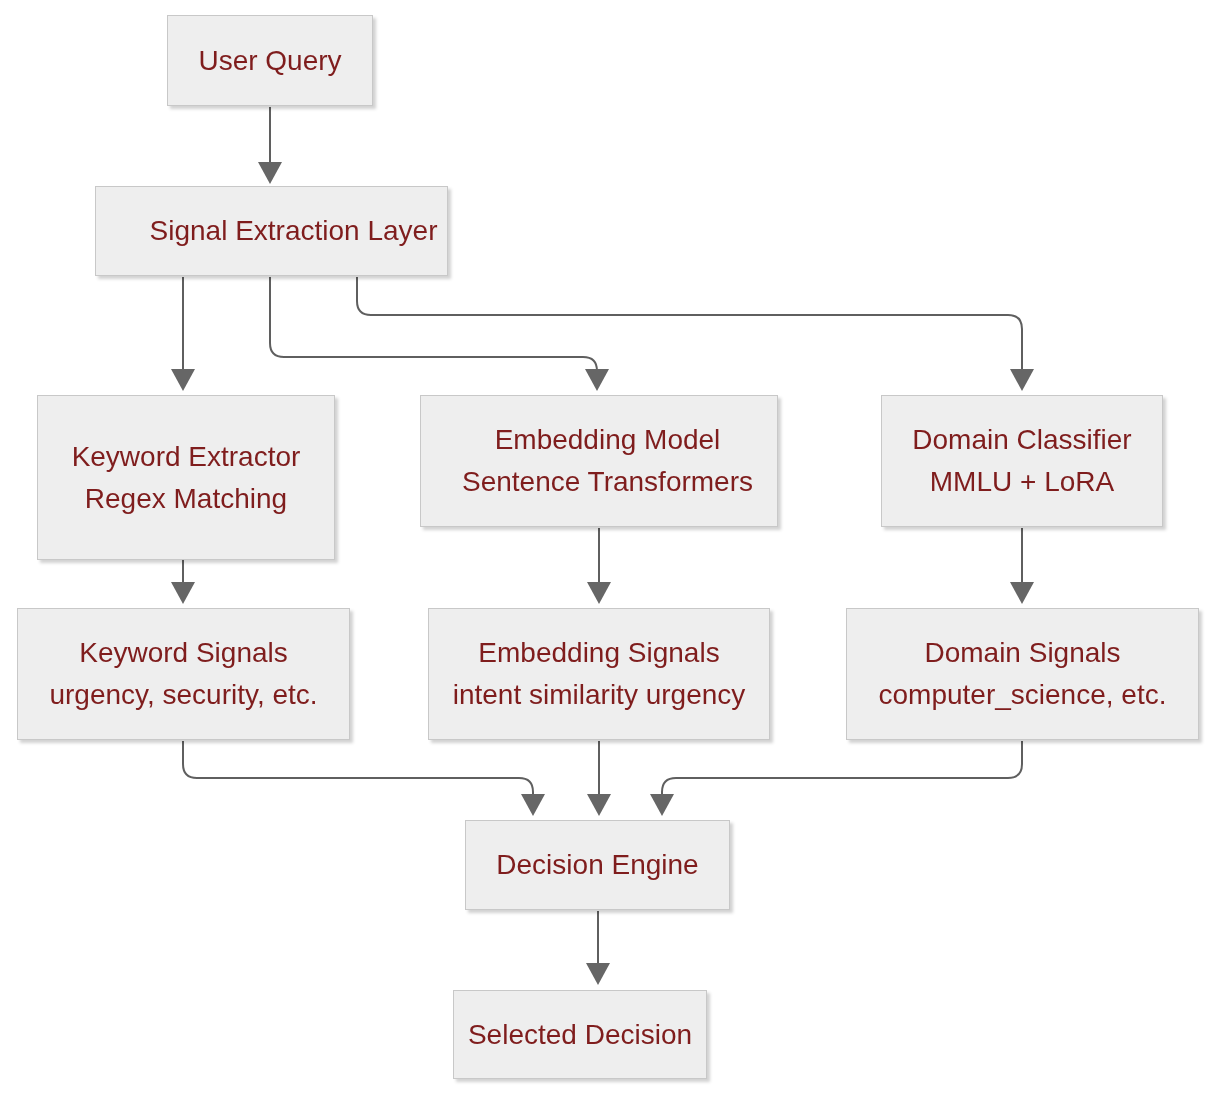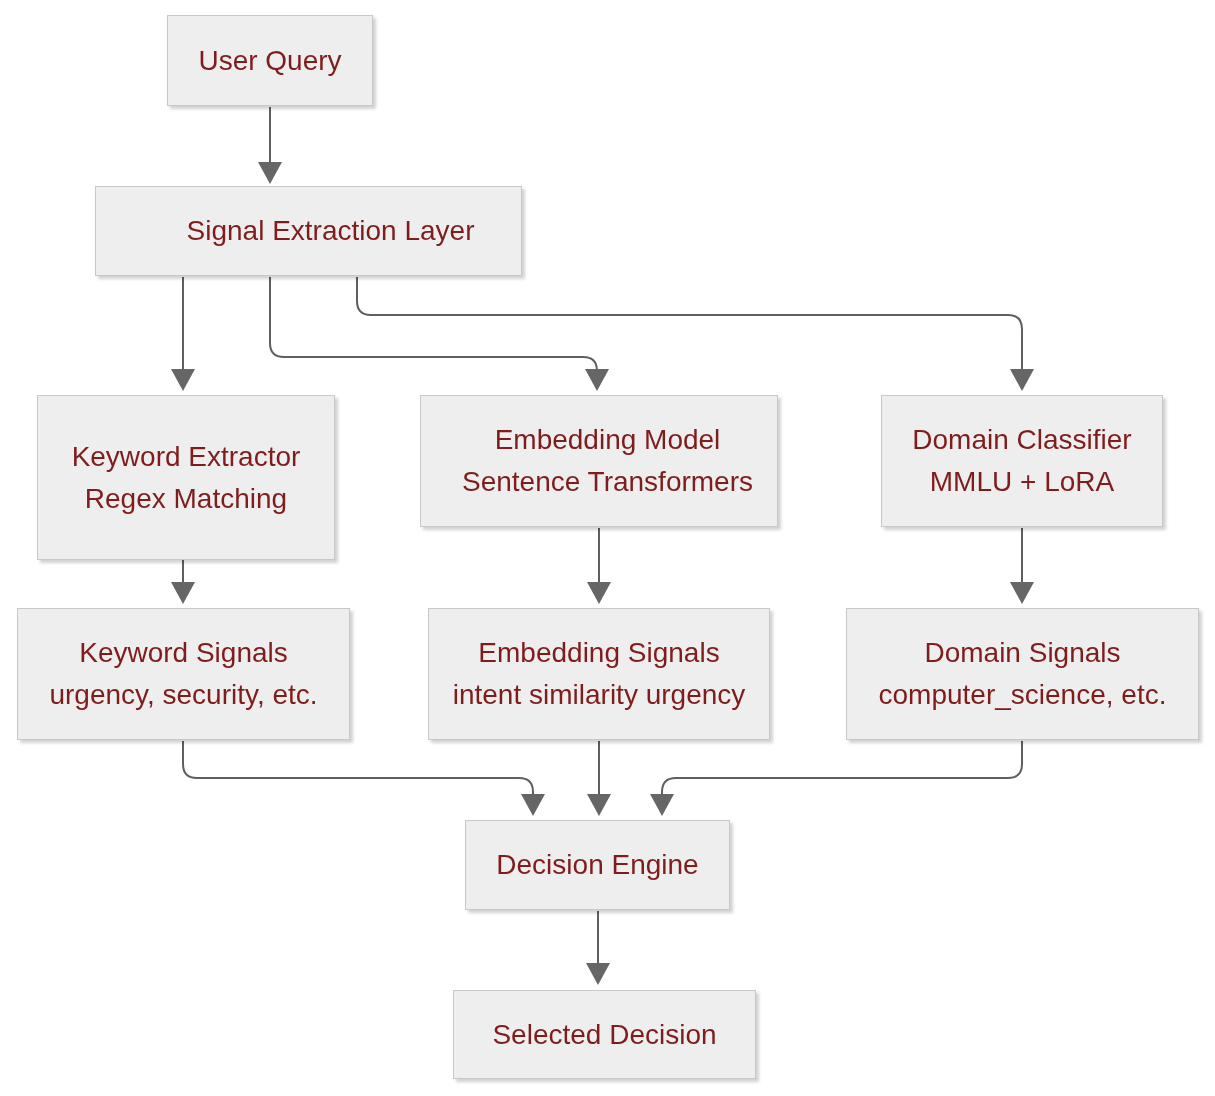--- a/index.html
+++ b/index.html
@@ -45,33 +45,33 @@
     justify-content: center;
     text-align: center;
     color: #7f1d1d;
     font-size: 28px;
     line-height: 42px;
     white-space: nowrap;
   }
   
   .n-user-query            { left: 167px; top: 15px;  width: 206px; height: 91px; }
   
-  .n-signal-extraction     { left: 95px;  top: 186px; width: 427px; height: 90px; padding-left: 44px; }
+  .n-signal-extraction     { left: 95px;  top: 186px; width: 353px; height: 90px; padding-left: 44px; }
   
   .n-keyword-extractor     { left: 37px;  top: 395px; width: 298px; height: 165px; }
   .n-embedding-model       { left: 420px; top: 395px; width: 358px; height: 132px; padding-left: 17px; }
   .n-domain-classifier     { left: 881px; top: 395px; width: 282px; height: 132px; }
   
   .n-keyword-signals       { left: 17px;  top: 608px; width: 333px; height: 132px; }
   .n-embedding-signals     { left: 428px; top: 608px; width: 342px; height: 132px; }
   .n-domain-signals        { left: 846px; top: 608px; width: 353px; height: 132px; }
   
   .n-decision-engine       { left: 465px; top: 820px; width: 265px; height: 90px; }
   
-  .n-selected-decision     { left: 453px; top: 990px; width: 303px; height: 89px; }
+  .n-selected-decision     { left: 453px; top: 990px; width: 254px; height: 89px; }
 </style>
 </head>
 <body>
 
 <div class="canvas">
 
   <svg class="edges" viewBox="0 0 1215 1096" xmlns="http://www.w3.org/2000/svg">
 
     <path d="M270,107 L270,162"></path>
     <polygon points="258,162 282,162 270,184"></polygon>

